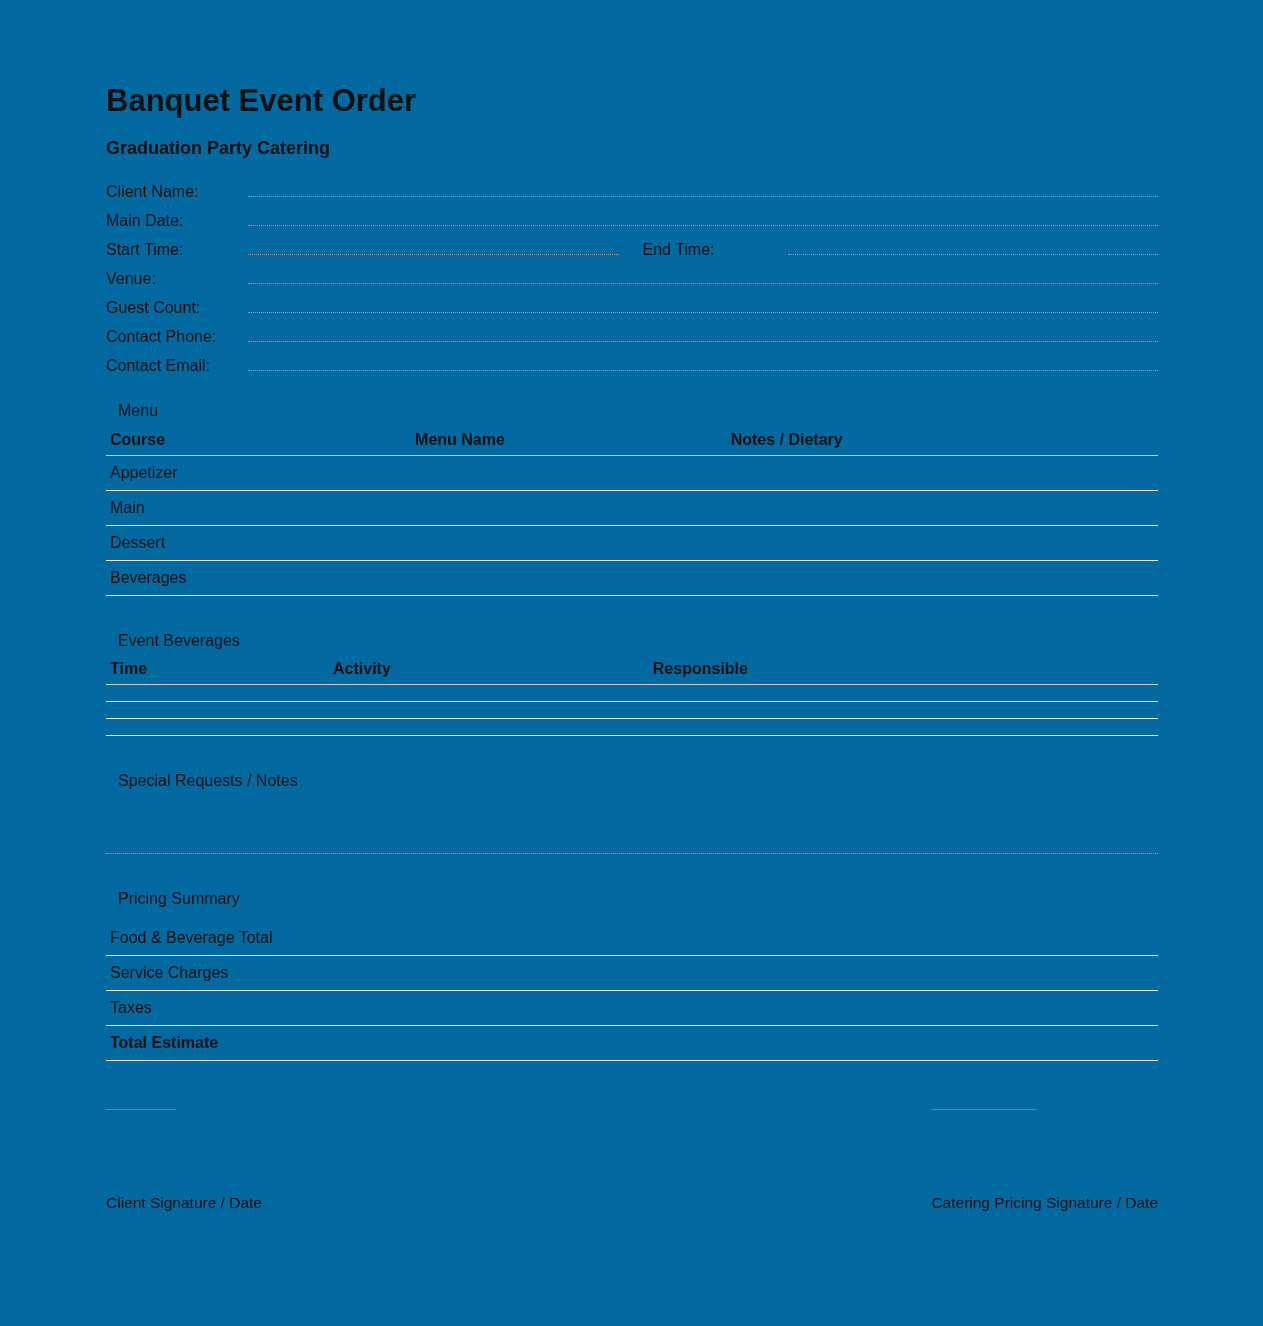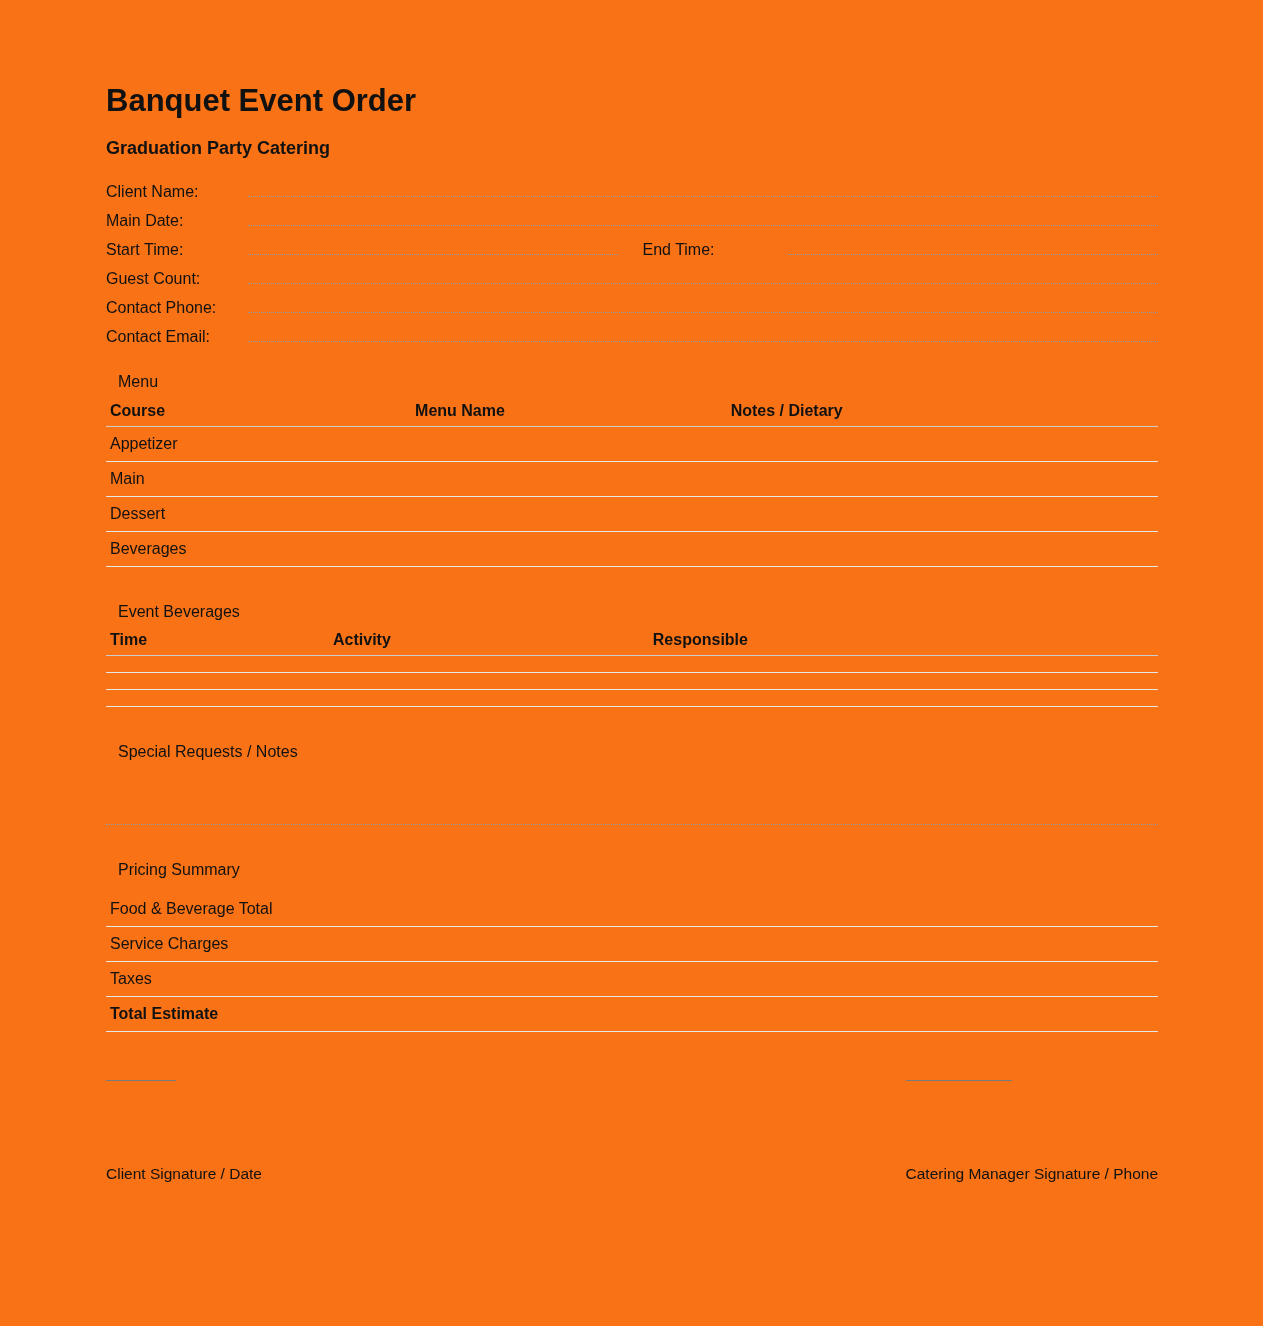--- a/index.html
+++ b/index.html
@@ -6,21 +6,21 @@
   body {
     font-family: "Liberation Sans", sans-serif;
     color: #111;
     -webkit-font-smoothing: antialiased;
   }
   .page {
     width: 1263px;
     height: 1326px;
     box-sizing: border-box;
     padding: 85px 105px 0 106px;
-    background: #f97316;
+    background: #0369a1;
     overflow: hidden;
   }
 
   
   .doc-title {
     font-size: 31px;
     font-weight: 700;
     line-height: 1.05;
     margin: 0 0 21px 0;
   }
@@ -145,20 +145,24 @@
       <span class="fill-line"></span>
     </div>
     <div class="form-row">
       <span class="form-label">Main Date:</span>
       <span class="fill-line"></span>
     </div>
     <div class="form-row">
       <span class="form-label">Start Time:</span>
       <span class="fill-line"></span>
       <span class="end-label">End Time:</span>
+      <span class="fill-line"></span>
+    </div>
+    <div class="form-row">
+      <span class="form-label">Venue:</span>
       <span class="fill-line"></span>
     </div>
     <div class="form-row">
       <span class="form-label">Guest Count:</span>
       <span class="fill-line"></span>
     </div>
     <div class="form-row">
       <span class="form-label">Contact Phone:</span>
       <span class="fill-line"></span>
     </div>
@@ -250,17 +254,17 @@
     <div class="pricing-row total">Total Estimate</div>
   </div>
 
   <div class="signatures">
     <div class="sig-block">
       <div class="sig-line client"></div>
       <div class="sig-label">Client Signature / Date</div>
     </div>
     <div class="sig-block">
       <div class="sig-line manager"></div>
-      <div class="sig-label">Catering Manager Signature / Phone</div>
+      <div class="sig-label">Catering Pricing Signature / Date</div>
     </div>
   </div>
 
 </div>
 
 </body></html>

